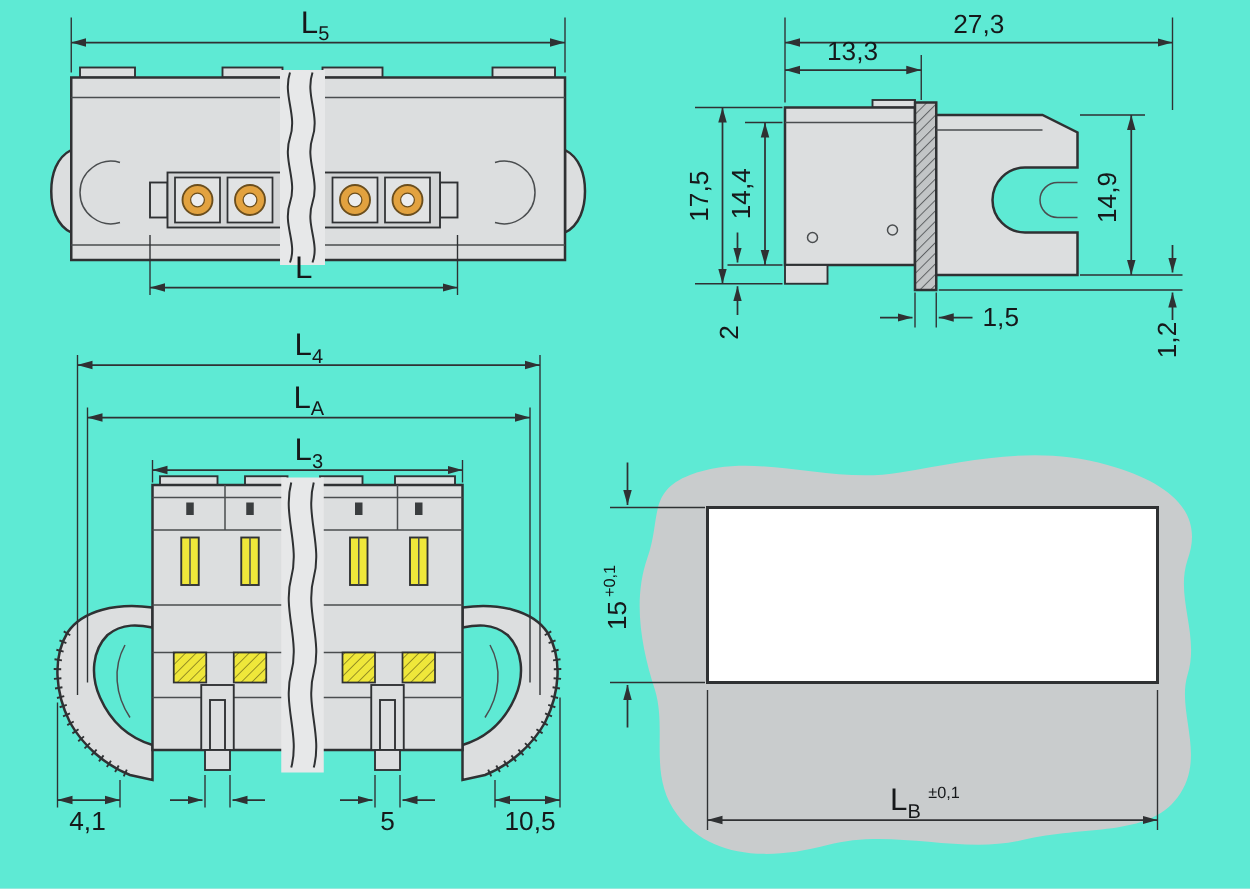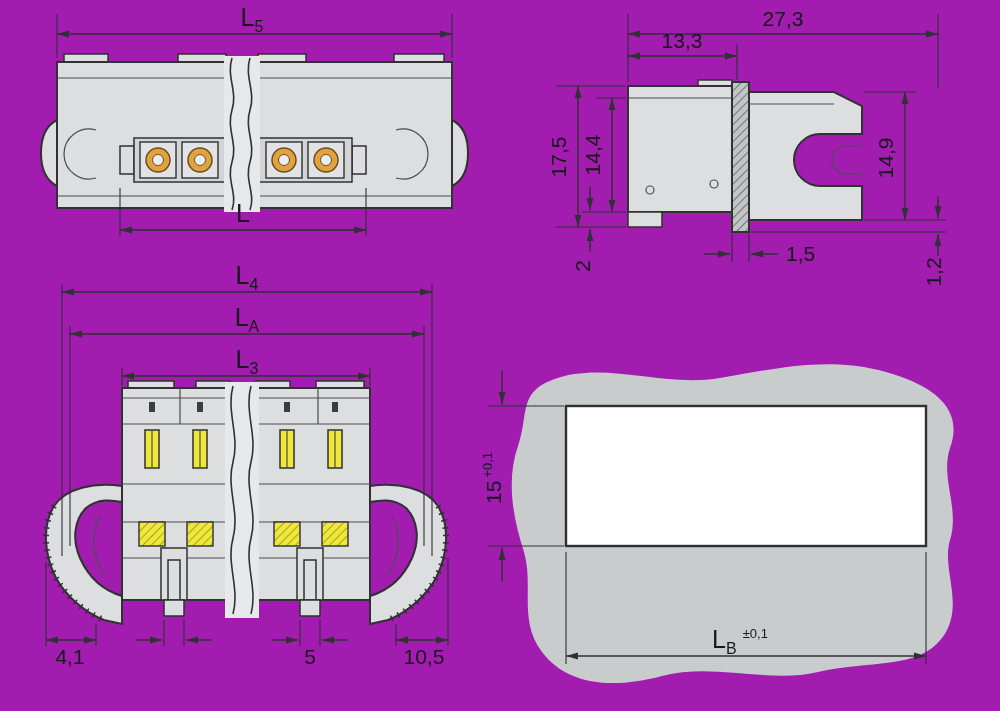--- a/index.html
+++ b/index.html
@@ -1,16 +1,16 @@
 <!DOCTYPE html>
 <html><head>
 <meta charset="utf-8">
 <style>
   html,body{margin:0;padding:0;background:#e7e8e9;}
-  .stage{position:relative;width:1000px;height:711px;background:#a21caf;overflow:hidden;
+  .stage{position:relative;width:1000px;height:711px;background:#5eead4;overflow:hidden;
          font-family:"Liberation Sans",sans-serif;}
   svg text{font-family:"Liberation Sans",sans-serif;fill:#16181a;}
   .num{font-size:21px;}
   .big{font-size:25px;}
   .sub{font-size:16px;}
   .tol{font-size:13px;}
   .ol {fill:#dcdedf;stroke:#2f3133;stroke-width:2;}
   .olt{fill:#dcdedf;stroke:#2f3133;stroke-width:1.5;}
   .chan{fill:#d2d4d5;stroke:#2f3133;stroke-width:1.5;}
   .sq {fill:#e1e3e4;stroke:#2f3133;stroke-width:1.4;}

